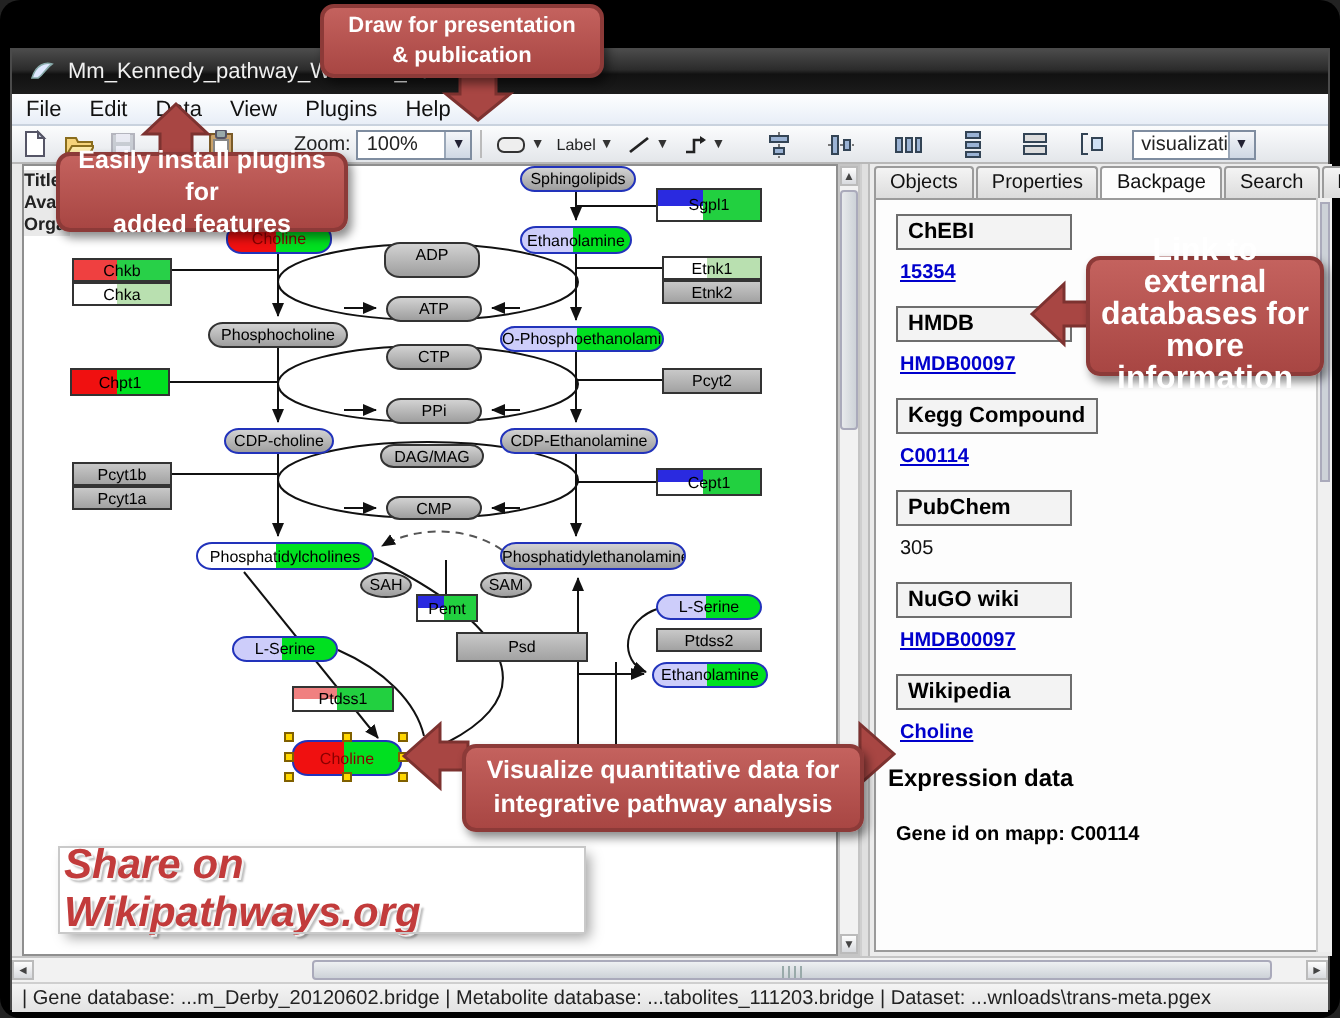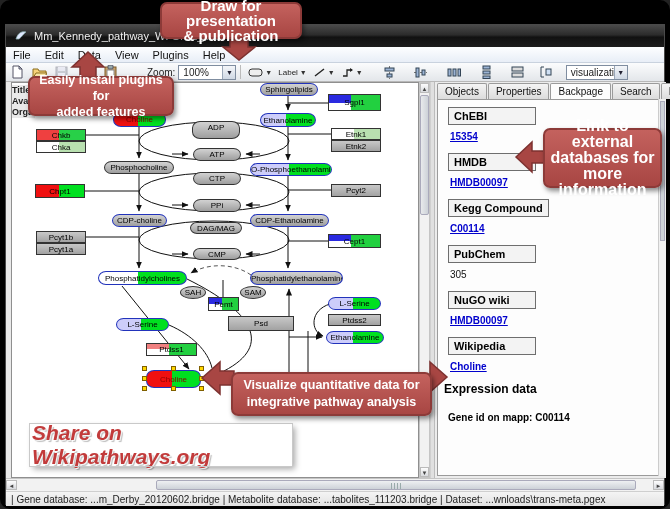--- a/index.html
+++ b/index.html
@@ -70,21 +70,21 @@
   .hscroll .arr { position:absolute; top:1px; width:11px; height:10px; font-size:6px; color:#444; text-align:center; line-height:10px; background:linear-gradient(180deg,#fdfdfd,#d8dade); border:1px solid #bbb; }
   .hscroll .thumb { position:absolute; top:1px; left:150px; width:480px; height:10px; background:linear-gradient(180deg,#eef0f2,#cdd2d8); border:1px solid #aab; border-radius:2px; }
   .hscroll .grip { position:absolute; left:50%; top:2px; width:10px; height:6px; margin-left:-5px;
     background:repeating-linear-gradient(90deg,#9aa 0 1px,transparent 1px 3px); }
   .statusbar { position:absolute; left:0; top:466px; width:100%; height:15px; background:linear-gradient(180deg,#f4f4f4,#e2e2e2); border-top:1px solid #cfcfcf; font-size:10px; color:#222; display:flex; align-items:center; padding-left:5px; white-space:nowrap; overflow:hidden; }
 
   
   .callout { position:absolute; background:linear-gradient(180deg,#c4625e,#a84643);
     border:2px solid #8c3a38; border-radius:7px; color:#fff; font-weight:bold; text-align:center;
     box-shadow:2px 3px 5px rgba(0,0,0,.45); display:flex; flex-direction:column; justify-content:center; z-index:30; }
-  .co-draw { left:160px; top:2px; width:142px; height:37px; font-size:15px; line-height:15px; }
+  .co-draw { left:160px; top:2px; width:142px; height:37px; font-size:11px; line-height:15px; }
   .co-plugins { left:28px; top:76px; width:146px; height:40px; font-size:12.5px; line-height:16px; }
   .co-link { left:543px; top:128px; width:119px; height:60px; font-size:16px; line-height:16px; }
   .co-viz { left:231px; top:372px; width:201px; height:44px; font-size:12.5px; line-height:17px; }
   .arrows { position:absolute; left:0; top:0; width:670px; height:509px; pointer-events:none; z-index:29; }
   .arrows polygon { fill:#a84643; stroke:#7d3230; stroke-width:1.5; }
 
   .share-banner { position:absolute; left:30px; top:424px; width:262px; height:42px; background:#fff;
     border:2px solid #fff; outline:1px solid #c9c9c9; box-shadow:3px 3px 6px rgba(0,0,0,.35);
     display:flex; align-items:center; justify-content:center; z-index:25; }
   .share-banner span { font-size:21px; font-weight:bold; font-style:italic; color:#c23b3b;

